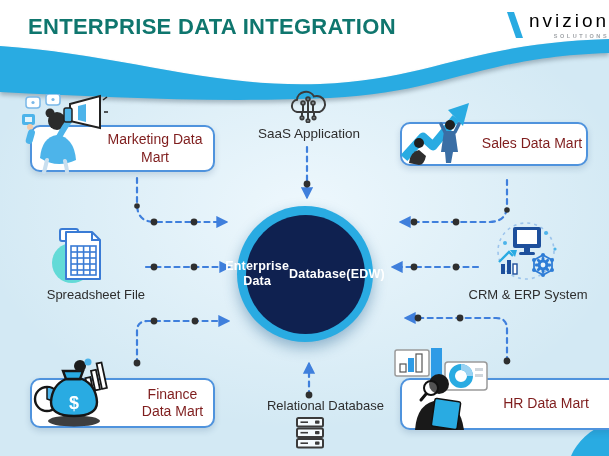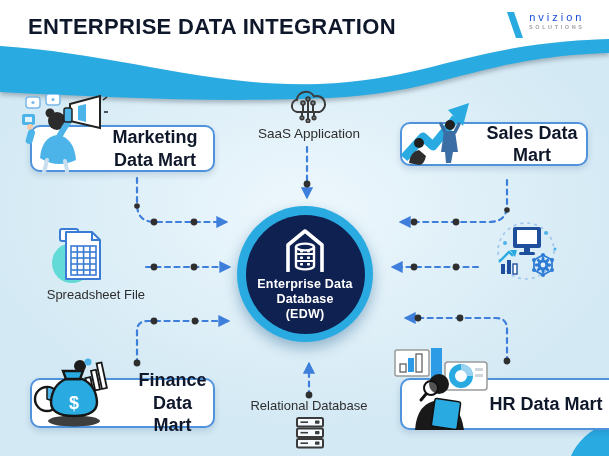--- a/index.html
+++ b/index.html
@@ -5,40 +5,40 @@
   * { margin:0; padding:0; box-sizing:border-box; }
   html,body { background:#eef4f8; }
   body { font-family:"Liberation Sans", sans-serif; }
   .canvas { position:relative; width:609px; height:456px; background:#d3e9f4; overflow:hidden; }
   .bg-glow { position:absolute; inset:0;
     background:radial-gradient(ellipse 330px 220px at 50% 46%, rgba(244,251,255,.8), rgba(244,251,255,0) 100%);
     z-index:1; }
   .wave-svg { position:absolute; top:0; left:0; z-index:2; }
   .corner-svg { position:absolute; bottom:0; right:0; z-index:1; }
   .title { position:absolute; left:28px; top:14px; font-size:22px; font-weight:800;
-    color:#0f172a; letter-spacing:.3px; z-index:5; white-space:nowrap; }
+    color:#0f766e; letter-spacing:.3px; z-index:5; white-space:nowrap; }
   .logo { position:absolute; left:505px; top:11px; display:flex; align-items:flex-start; gap:4px; z-index:5; }
   .logo-text { display:flex; flex-direction:column; align-items:flex-end; }
-  .logo-name { font-size:11px; color:#1d4ed8; letter-spacing:3px; font-weight:500; line-height:1.1; }
+  .logo-name { font-size:19px; color:#000000; letter-spacing:3px; font-weight:500; line-height:1.1; }
   .logo-sub { font-size:5.5px; color:#a0a4a8; letter-spacing:2.6px; font-weight:600; margin-top:1px; }
   .conn-svg { position:absolute; top:0; left:0; z-index:3; }
   .conn { fill:none; stroke:#3f7fdc; stroke-width:2.2; stroke-dasharray:5 4.5; stroke-linecap:round; }
   .dot { fill:#2f2f2f; }
   .card { position:absolute; background:#ffffff; border:2px solid #4f93dd; border-radius:10px;
     box-shadow:0 3px 6px rgba(40,80,120,.18); display:flex; align-items:center; justify-content:center;
     z-index:4; }
-  .card-label { font-weight:700; font-size:18px; color:#0f172a; text-align:center; line-height:1.25; }
+  .card-label { font-weight:400; font-size:14px; color:#7f1d1d; text-align:center; line-height:1.25; }
   .icon-label { position:absolute; font-weight:400; font-size:13px; color:#2e2e2e; text-align:center; z-index:4; }
   .illo { position:absolute; z-index:6; }
   .node-icon { position:absolute; z-index:4; }
   .center-outer { position:absolute; left:237px; top:206px; width:136px; height:136px; border-radius:50%;
     background:#29abe2; box-shadow:0 6px 14px rgba(25,90,140,.4);
     display:flex; align-items:center; justify-content:center; z-index:5; }
   .center-inner { width:119px; height:119px; border-radius:50%; background:#0f2150;
-    display:flex; flex-direction:column; align-items:center; justify-content:center; color:#fff; }
+    display:flex; flex-direction:row; align-items:center; justify-content:center; color:#fff; }
   .center-text { font-size:12.5px; line-height:1.2; text-align:center; font-weight:600; letter-spacing:.2px; }
   .center-icon { margin-bottom:5px; }
 </style>
 </head>
 <body>
 
 <div class="canvas">
 
   <div class="bg-glow"></div>
 
@@ -236,41 +236,42 @@
       <rect x="42" y="42.6" width="16" height="2.8" rx="1"></rect>
       <rect x="48.6" y="36" width="2.8" height="16" rx="1" transform="rotate(45 50 44)"></rect>
       <rect x="48.6" y="36" width="2.8" height="16" rx="1" transform="rotate(-45 50 44)"></rect>
       <circle cx="50" cy="44" r="5.4"></circle>
     </g>
     <circle cx="50" cy="44" r="2.4" fill="#e8f3fb"></circle>
     <circle cx="12" cy="22" r="2" fill="#4db4ea"></circle>
     <circle cx="53" cy="12" r="2" fill="#4db4ea"></circle>
     <circle cx="62" cy="28" r="1.6" fill="#4db4ea"></circle>
   </svg>
+  <div class="icon-label" style="left:458px; top:287px; width:140px;">CRM &amp; ERP System</div>
 
   <div class="card" style="left:30px; top:378px; width:185px; height:50px; padding-left:100px;">
     <div class="card-label">Finance Data Mart</div>
   </div>
   <svg class="illo" style="left:30px; top:358px;" width="86" height="70" viewBox="0 0 86 70">
     <ellipse cx="44" cy="63" rx="26" ry="5.5" fill="#1c1c1c" opacity=".85"></ellipse>
     <g transform="rotate(-12 66 22)">
       <rect x="56" y="18" width="5" height="14" fill="#fff" stroke="#161616" stroke-width="1.8"></rect>
       <rect x="63" y="12" width="5" height="20" fill="#fff" stroke="#161616" stroke-width="1.8"></rect>
       <rect x="70" y="6" width="5" height="26" fill="#fff" stroke="#161616" stroke-width="1.8"></rect>
     </g>
     <circle cx="17" cy="41" r="12" fill="#fff" stroke="#161616" stroke-width="2.4"></circle>
     <path d="M17,41 L17,29 A12,12 0 0 1 28,45 Z" fill="#4db4ea" stroke="#161616" stroke-width="1.5"></path>
     <path d="M36,21 q-14,6 -15,23 q0,14 23,14 q23,0 23,-14 q-1,-17 -15,-23 z" fill="#29abe2" stroke="#161616" stroke-width="2.4"></path>
     <path d="M36,21 l-3,-8 h20 l-3,8 z" fill="#29abe2" stroke="#161616" stroke-width="2.4"></path>
     <circle cx="50" cy="8" r="6" fill="#1c1c1c"></circle>
     <circle cx="58" cy="4" r="3.5" fill="#4db4ea"></circle>
     <text x="44" y="51" font-size="18" font-weight="bold" fill="#fff" text-anchor="middle" font-family="Liberation Sans, sans-serif">$</text>
   </svg>
 
-  <div class="icon-label" style="left:234px; top:398px; width:150px;">Relational Database</div>
+  <div class="icon-label" style="left:234px; top:398px; width:150px;text-align:right;">Relational Database</div>
   <svg class="node-icon" style="left:294px; top:416px;" width="32" height="34" viewBox="0 0 32 34">
     <g stroke="#3b3b3b" stroke-width="2" fill="#f4fafd">
       <rect x="3" y="2" width="26" height="8.4" rx="1.5"></rect>
       <rect x="3" y="12.5" width="26" height="8.4" rx="1.5"></rect>
       <rect x="3" y="23" width="26" height="8.4" rx="1.5"></rect>
     </g>
     <g stroke="#3b3b3b" stroke-width="1.6">
       <line x1="6.5" y1="6.2" x2="14" y2="6.2"></line>
       <line x1="6.5" y1="16.7" x2="14" y2="16.7"></line>
       <line x1="6.5" y1="27.2" x2="14" y2="27.2"></line>

